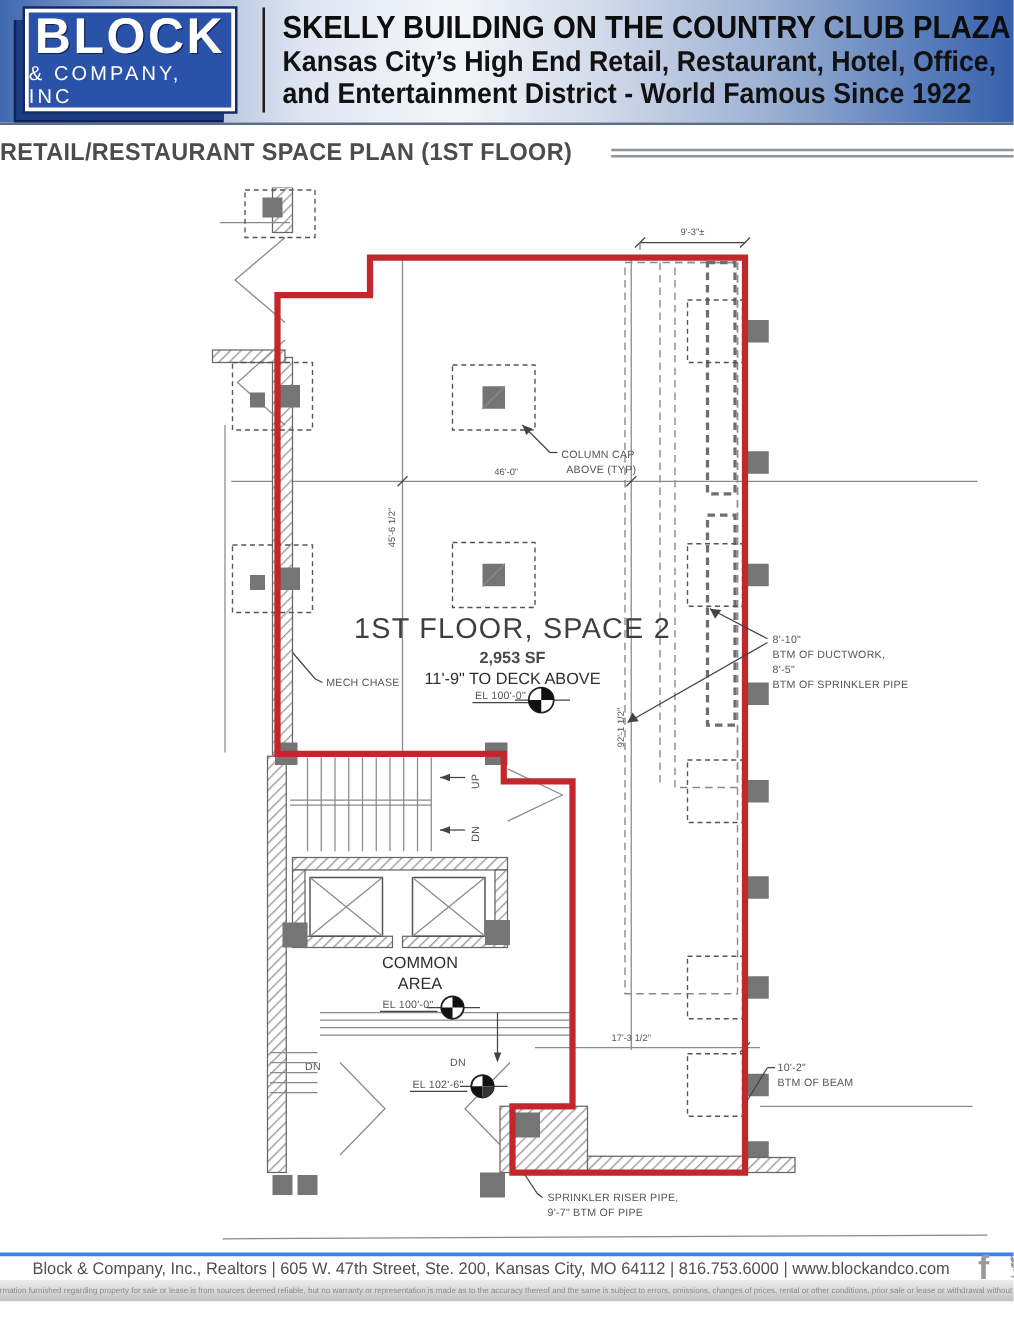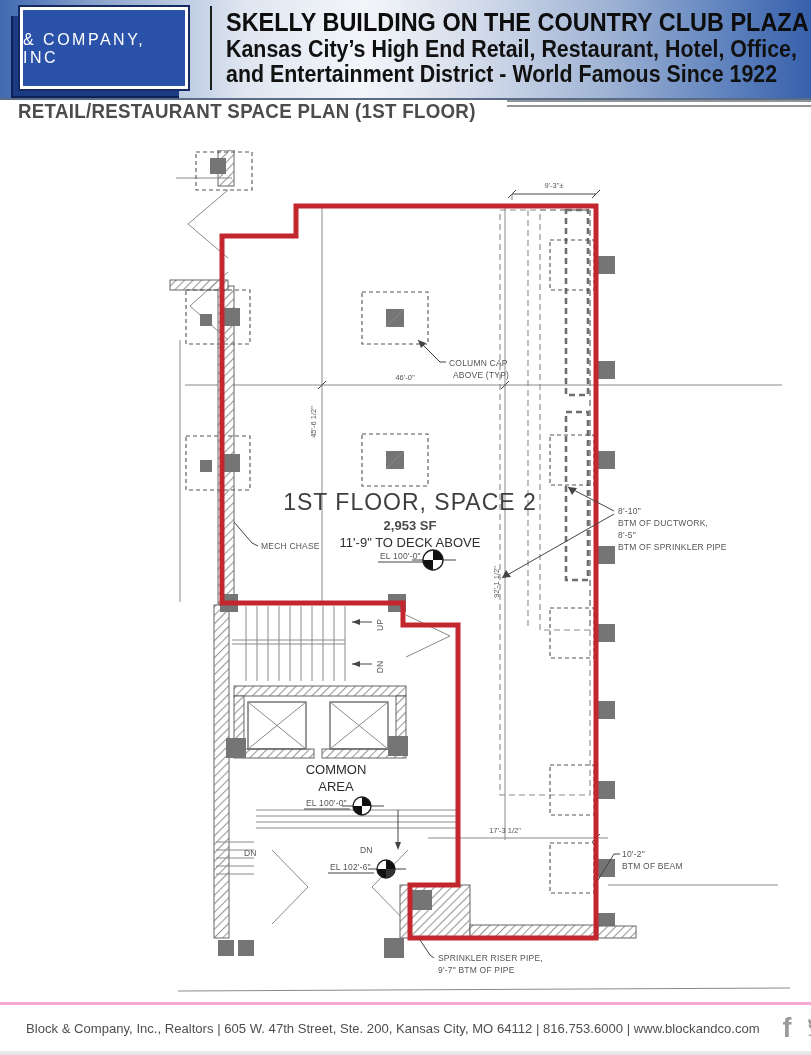--- a/index.html
+++ b/index.html
@@ -24,21 +24,21 @@
            text-shadow:1px 1px 0 #0e2257; }
   .logo-s{ color:#fff; font-size:16px; letter-spacing:2.5px; margin-top:2px; }
   .hdr-divider{ width:2px; height:84px; background:#1c1c1c; margin:0 14px 0 22px; flex:none;}
   .hdr-text{ display:flex; flex-direction:column; justify-content:center; line-height:1.12; }
   .hdr-title{ font-size:25.5px; font-weight:800; color:#0d0d0d; white-space:nowrap;
               transform:scaleX(.92); transform-origin:left center; letter-spacing:0; }
   .hdr-sub{ font-size:23px; font-weight:700; color:#111; white-space:nowrap;
             transform:scaleX(.93); transform-origin:left center; }
 
   
-  .section{ height:44px; display:flex; align-items:flex-start; padding-left:18px; }
+  .section{ height:44px; display:flex; align-items:center; }
   .section-title{ font-size:19.5px; font-weight:800; color:#4c4c4c; letter-spacing:.3px;
                   white-space:nowrap; transform:scaleX(.96); transform-origin:left center;}
   .section-rule{ flex:1; height:7px; margin-left:12px;
                  border-top:2px solid #8f9499; border-bottom:2px solid #8f9499; }
 
   
   .plan{ position:relative; height:858px; padding-top:6px; }
   .plan svg{ display:block; }
   text{ fill:#4a4a4a; }
   .lbl{ font-size:8.5px; fill:#555; letter-spacing:.2px;}
@@ -48,36 +48,37 @@
   .mid{ font-size:13px; fill:#2e2e2e; }
   .thin{ stroke:#8a8a8a; stroke-width:1; }
   .dash{ stroke:#555; stroke-width:1.1; fill:none; stroke-dasharray:4 3; }
   .dash2{ stroke:#6e6e6e; stroke-width:2.6; fill:none; stroke-dasharray:6 4; }
   .dash3{ stroke:#8a8a8a; stroke-width:1.1; fill:none; stroke-dasharray:6 4; }
   .wall{ stroke:#666; stroke-width:1; }
   .col{ fill:#757575; }
   .lead{ stroke:#444; stroke-width:1; fill:none; }
 
   
-  .footer{ height:49px; border-top:3px solid #f9a8d4; display:flex; align-items:center;
+  .footer{ height:22px; border-top:3px solid #3b82f6; display:flex; align-items:center;
            justify-content:space-between; padding:0 22px 0 26px; background:#fff; }
   .contact{ font-size:13.5px; color:#4f4f4f; white-space:nowrap; transform:scaleX(.97);
             transform-origin:left center;}
   .social{ display:flex; align-items:center; gap:14px; color:#9a9a9a; }
   .fb{ font-size:27px; font-weight:700; line-height:1; color:#9a9a9a; }
   .disclaimer{ height:17px; display:flex; align-items:center; justify-content:center;
                background:linear-gradient(180deg,#ececec 0%,#d6d6d6 55%,#c0c0c0 100%);
                font-size:6.4px; color:#8a8a8a; white-space:nowrap; }
 </style>
 </head>
 <body>
 
 <div class="header">
   <div class="logo">
     <div class="logo-face">
+      <div class="logo-b">BLOCK</div>
       <div class="logo-s">&amp; COMPANY, INC</div>
     </div>
   </div>
   <div class="hdr-divider"></div>
   <div class="hdr-text">
     <div class="hdr-title">SKELLY BUILDING ON THE COUNTRY CLUB PLAZA</div>
     <div class="hdr-sub">Kansas City’s High End Retail, Restaurant, Hotel, Office,</div>
     <div class="hdr-sub">and Entertainment District - World Famous Since 1922</div>
   </div>
 </div>

